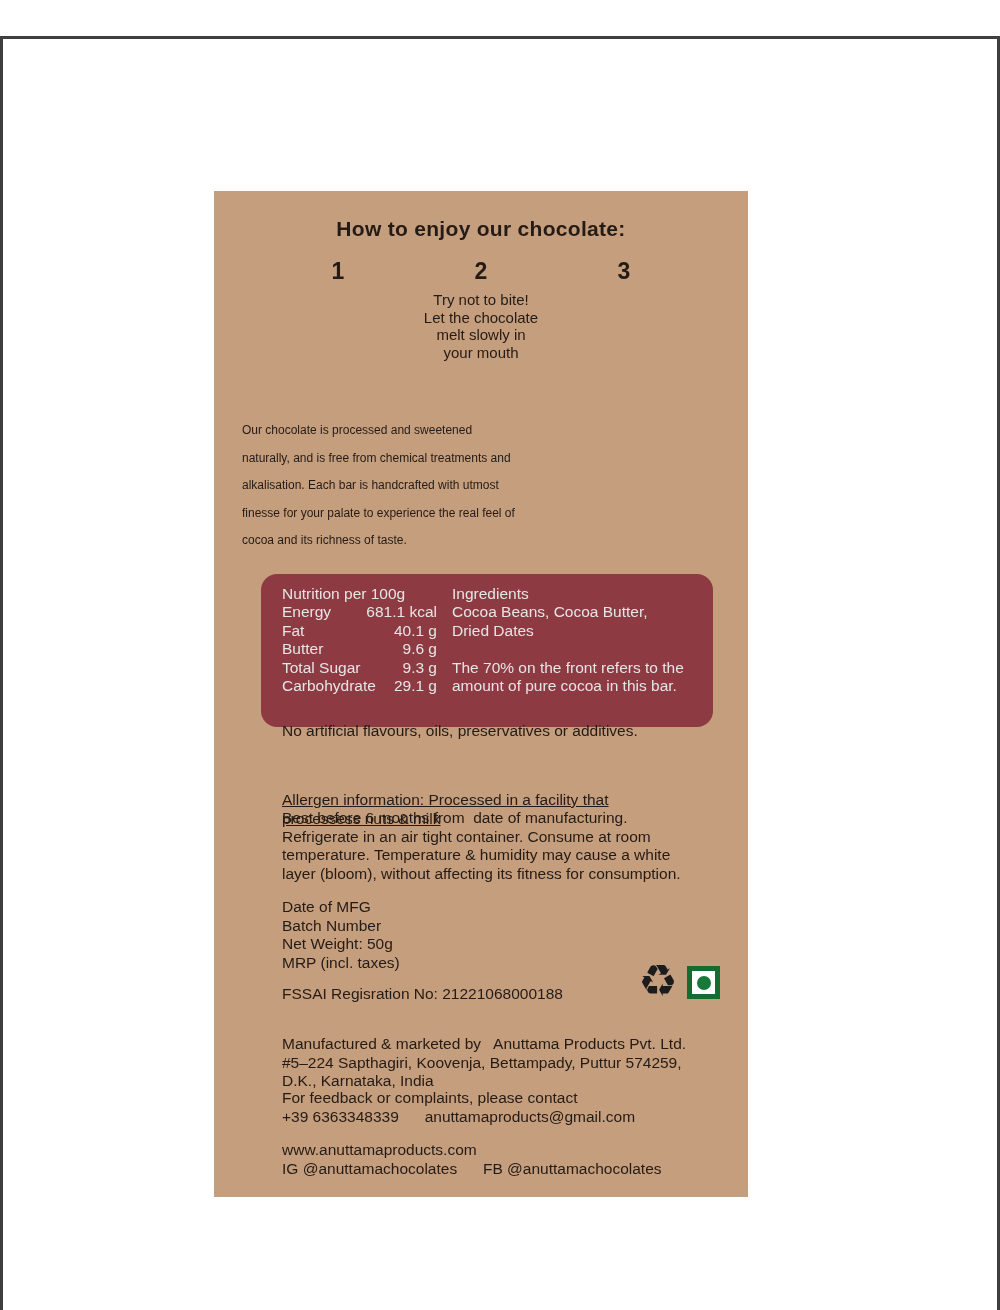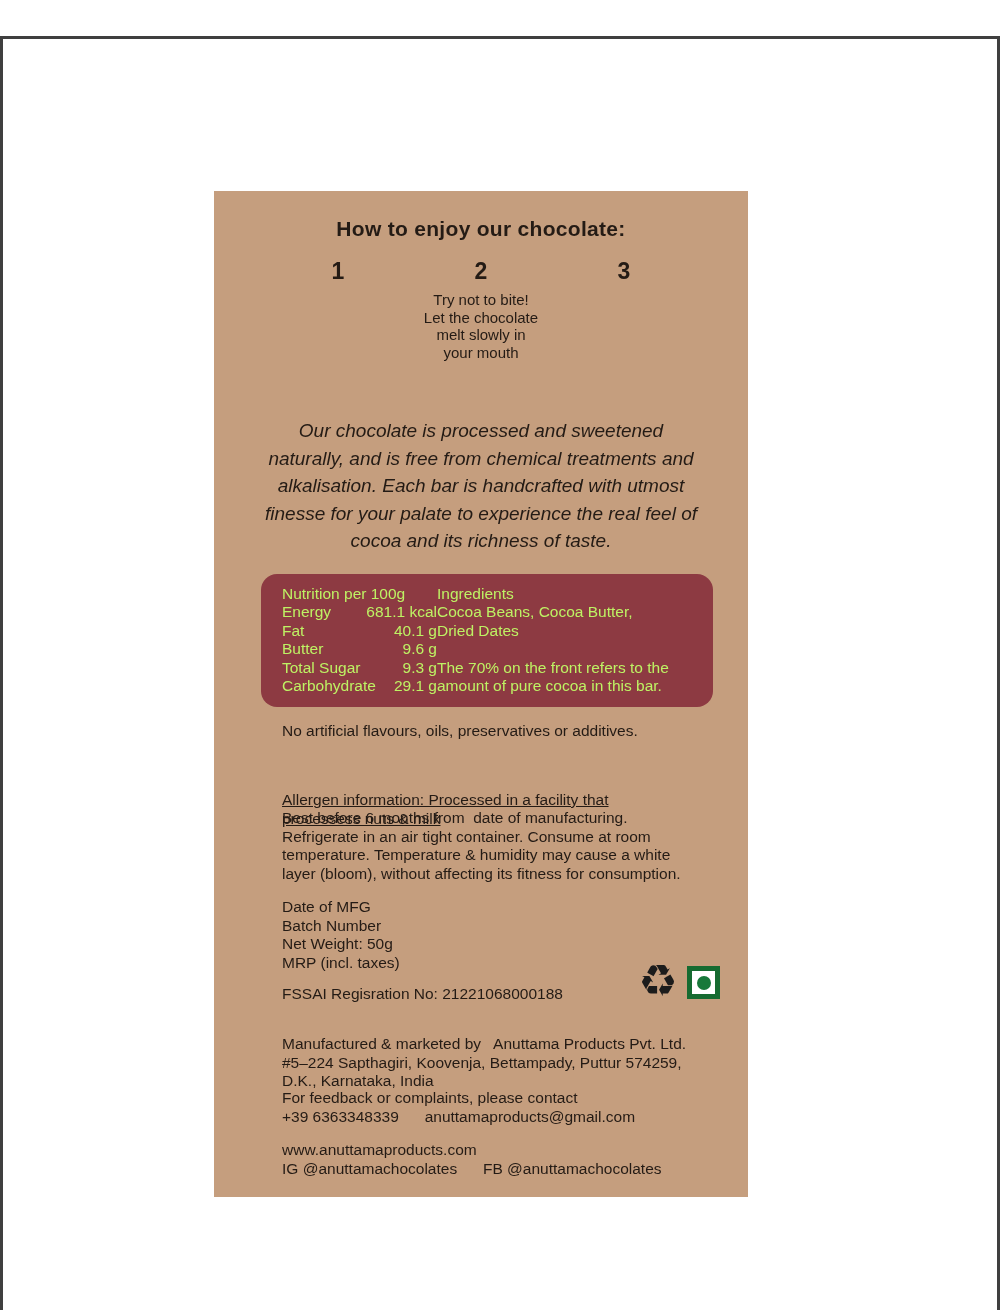--- a/index.html
+++ b/index.html
@@ -59,41 +59,41 @@
     line-height: 17.5px;
     white-space: pre-line;
   }
 
   
   .intro-paragraph {
     position: absolute;
     top: 226px;
     left: 28px;
     right: 28px;
-    text-align: center;
-    font-size: 19px;
+    text-align: left;
+    font-size: 12px;
     line-height: 27.5px;
     white-space: pre-line;
-    font-style: italic;
   }
 
   
   .nutrition-panel {
     position: absolute;
     left: 47px;
     top: 383px;
     width: 452px;
-    height: 133px;
+    height: 153px;
     background: #8D3A42;
     border-radius: 16px;
-    color: #bef264;
+    color: #e5e5e5;
     font-size: 15.5px;
     line-height: 18.4px;
     padding: 11px 18px 11px 21px;
     display: flex;
+    gap: 15px;
   }
   .nutrition-left { width: 155px; flex: none; }
   .nutrition-heading { white-space: nowrap; }
   .nutrition-row { display: flex; justify-content: space-between; }
   .nutrition-row .nv { text-align: right; }
   .nutrition-right { flex: 1; }
   .ingredients-list { white-space: pre-line; }
   .cocoa-note { white-space: pre-line; margin-top: 18.4px; }
 
   

